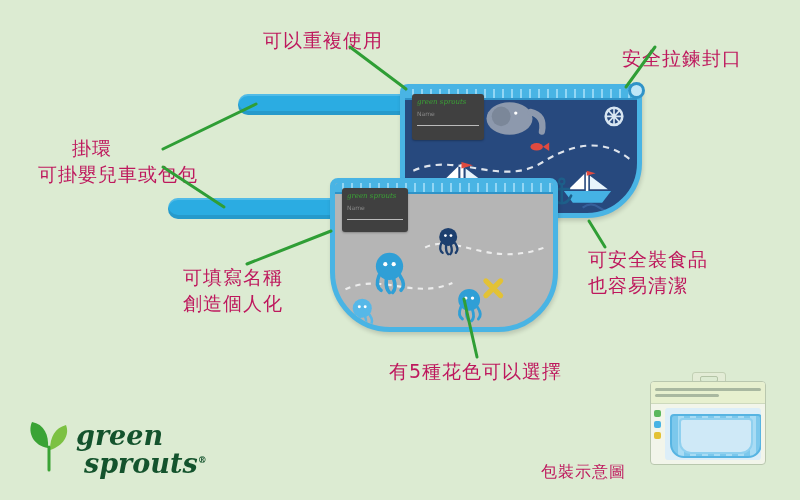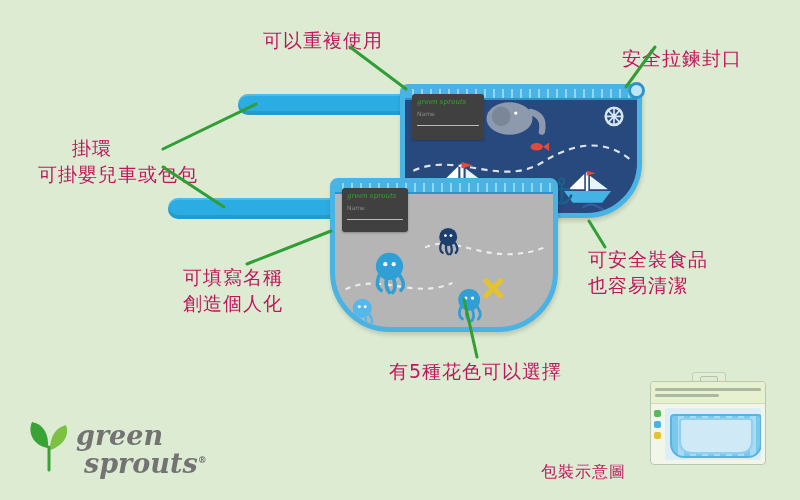--- a/index.html
+++ b/index.html
@@ -52,21 +52,21 @@
     font-family:"DejaVu Serif","Liberation Serif",serif;line-height:8px;}
   .name-tag .tag-field{display:block;color:#8a8a8a;font-size:6px;margin-top:4px;line-height:7px;}
   .name-tag .tag-line{display:block;height:0;border-bottom:1px solid #bbb;margin-top:8px;}
   .tag1{left:412px;top:94px;width:72px;height:46px;z-index:3;}
   .tag2{left:342px;top:188px;width:66px;height:44px;z-index:5;}
   
   .lines{position:absolute;left:0;top:0;width:800px;height:500px;z-index:10;pointer-events:none;}
   
   .logo{position:absolute;left:26px;top:418px;z-index:6;display:flex;align-items:flex-start;}
   .logo-text{
-    color:#737373;font-family:"DejaVu Serif","Liberation Serif",serif;
+    color:#14532d;font-family:"DejaVu Serif","Liberation Serif",serif;
     font-style:italic;font-weight:700;font-size:27px;line-height:24px;margin-left:4px;margin-top:6px;
   }
   .logo-text .l2{margin-left:8px;}
   .logo-text sup{font-size:9px;}
   
   .pack{position:absolute;left:650px;top:372px;width:116px;height:92px;z-index:6;}
   .pack-tab{position:absolute;left:42px;top:0;width:32px;height:11px;background:#e3ecd6;
     border:1px solid #c2d0b4;border-radius:3px;}
   .pack-tab .slot{position:absolute;left:7px;top:3px;width:16px;height:4px;background:#dcebd2;
     border:1px solid #b4c4a6;border-radius:2px;}

